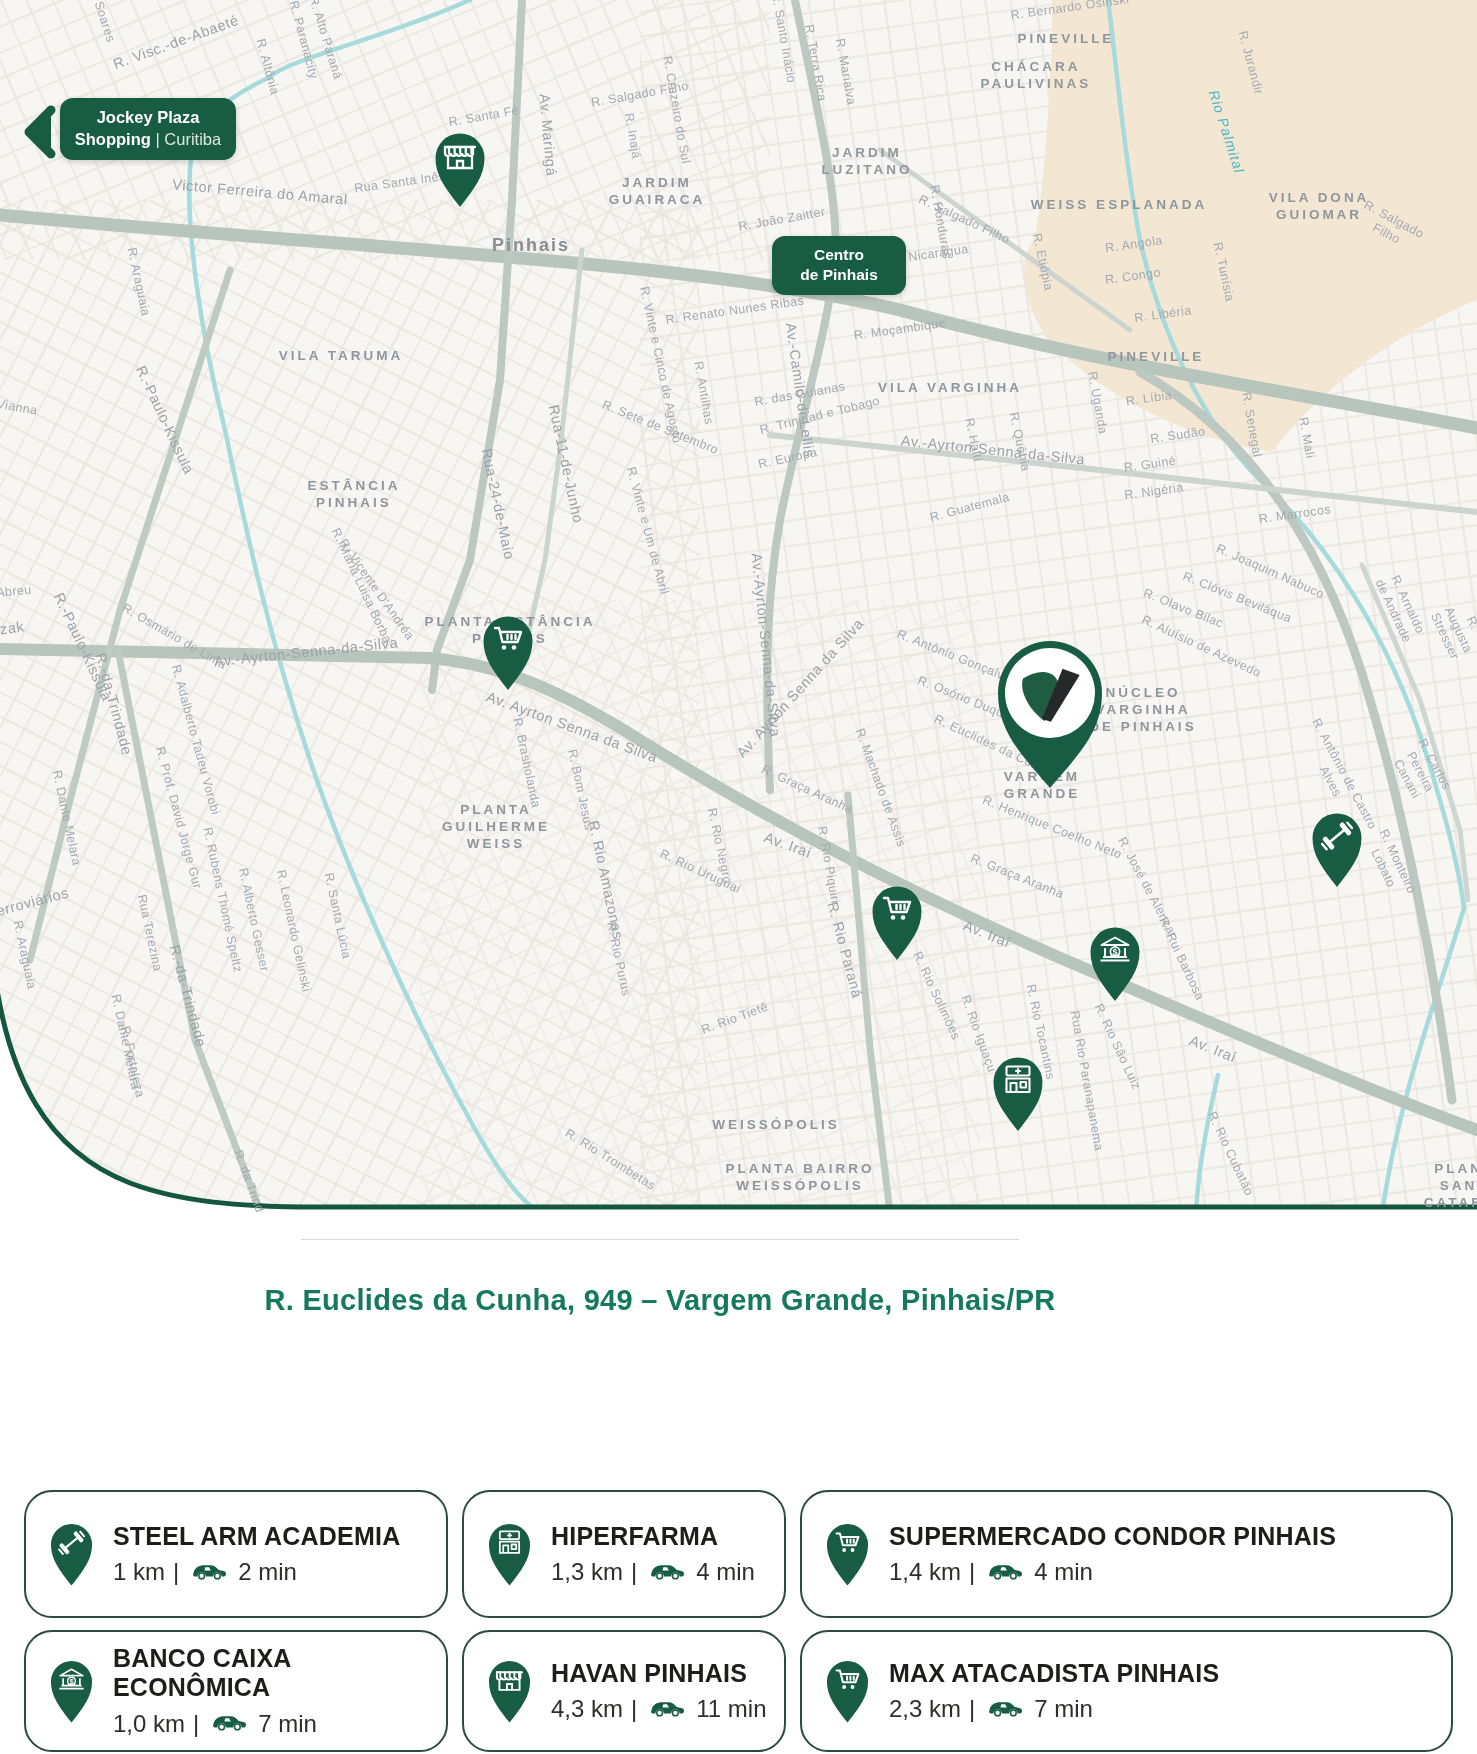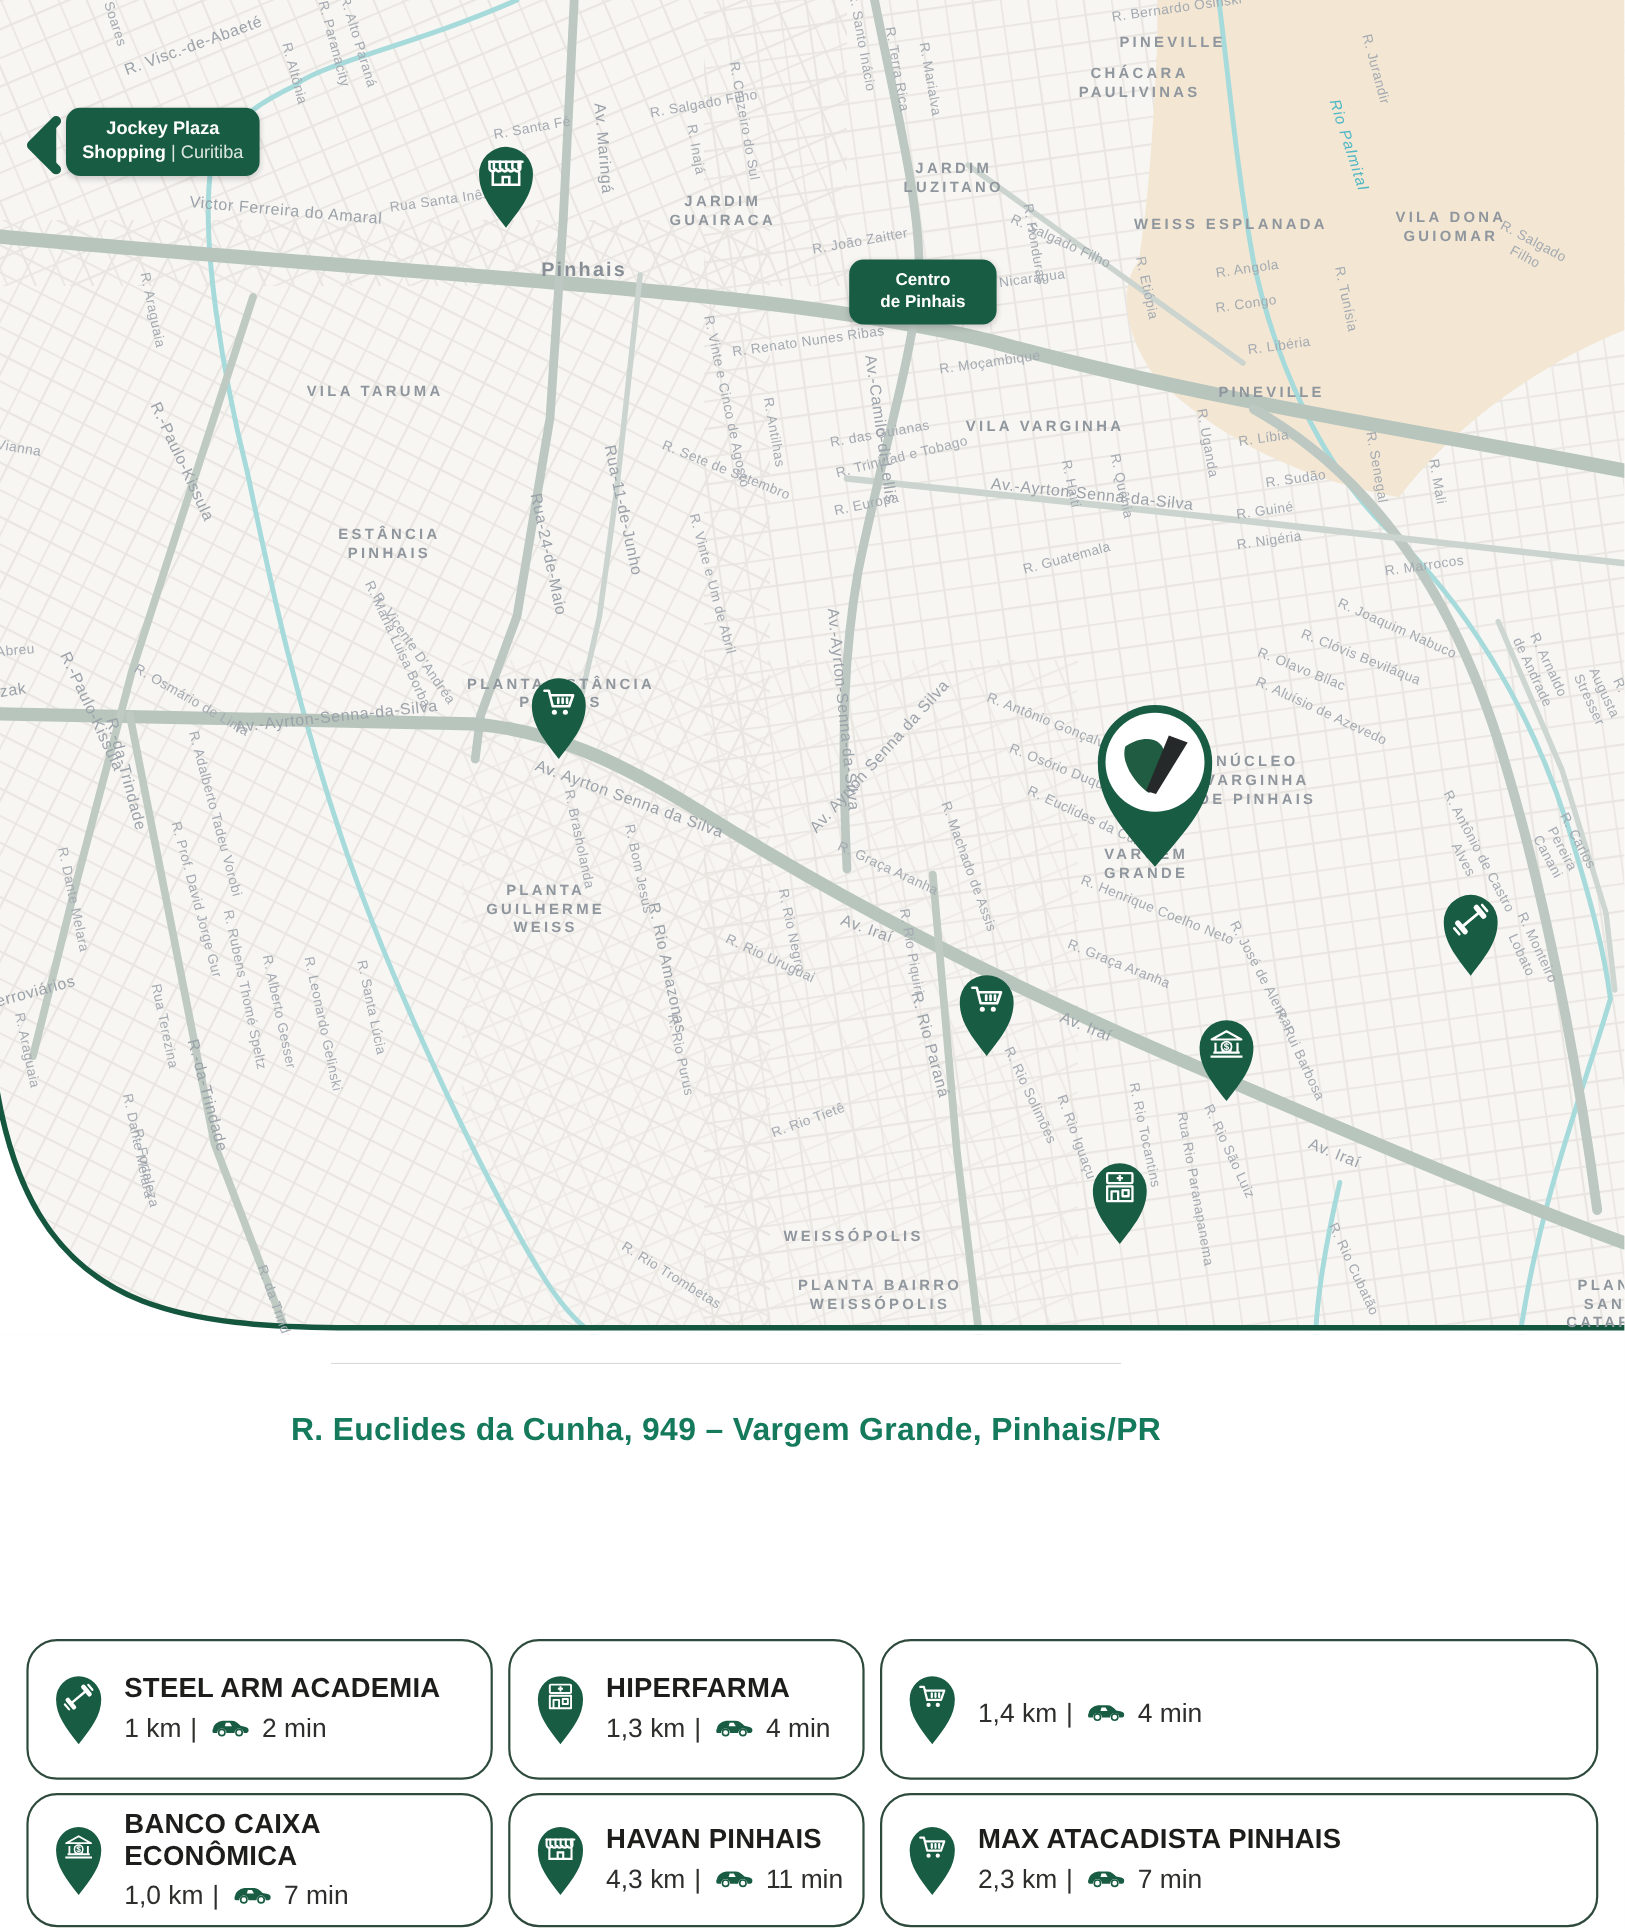--- a/index.html
+++ b/index.html
@@ -402,20 +402,21 @@
     <path d="M28 77 C14 59 3.5 46 3.5 28 A24.5 24.5 0 1 1 52.5 28 C52.5 46 42 59 28 77 Z" fill="#195C44"></path>
     <g stroke="#fff" fill="none" stroke-width="2.4" stroke-linejoin="round" stroke-linecap="round">
     <path d="M15 15 h4 l3.5 14 h15 l3.5 -10 h-20"></path>
     <path d="M27.5 22 v4 M31.5 22 v4 M35.5 22 v4"></path>
     <circle cx="24" cy="34.5" r="2.3" fill="#fff" stroke="none"></circle>
     <circle cx="34" cy="34.5" r="2.3" fill="#fff" stroke="none"></circle>
             </g>
           </svg>
         </div>
         <div class="card-info">
+          <div class="card-name">SUPERMERCADO CONDOR PINHAIS</div>
           <div class="card-meta">
             <span>1,4 km</span>
             <span class="sep">|</span>
             <span><svg width="37" height="23" viewBox="0 0 40 24">
   <path d="M3 15 C4 10 9 7.5 14 7.5 L21 7.5 C25 7.5 27 9.5 30 12.5 L35 13.5 C37.5 14 38.5 16 37.5 18.5 L36 19.5 H33 A4.5 4.5 0 0 0 24 19.5 H16 A4.5 4.5 0 0 0 7 19.5 H4 C2 19.5 2 17 3 15 Z" fill="#195C44"></path>
   <path d="M15.5 9.5 L14.5 13 H21.5 L19.5 9.5 Z" fill="#fff"></path>
   <circle cx="11.5" cy="19" r="3.1" fill="#fff" stroke="#195C44" stroke-width="1.6"></circle>
   <circle cx="28.5" cy="19" r="3.1" fill="#fff" stroke="#195C44" stroke-width="1.6"></circle>
               </svg></span>
             <span>4 min</span>

